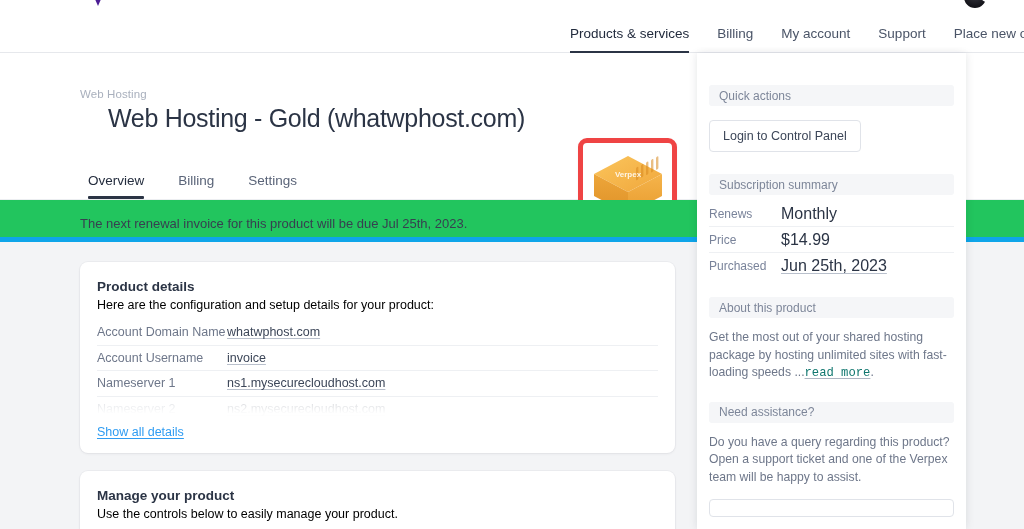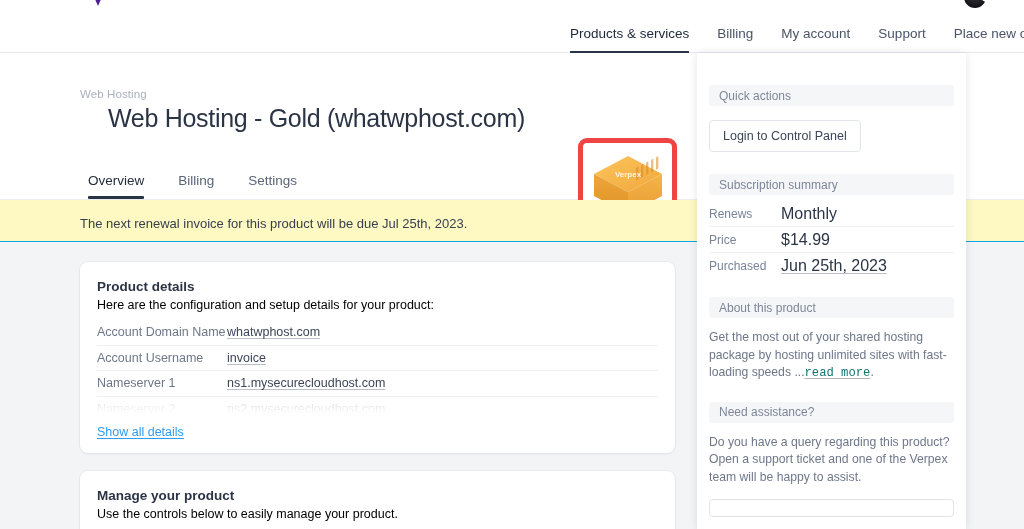--- a/index.html
+++ b/index.html
@@ -98,22 +98,22 @@
     position: absolute; left: 578px; top: 85px;
     width: 99px; height: 96px;
     background: #ffffff; border: 5px solid #ef4444; border-radius: 9px;
     box-shadow: 0 1px 3px rgba(24,32,51,.05);
     display: flex; align-items: center; justify-content: center;
   }
 
   
   .notice {
     position: absolute; left: 0; top: 200px; width: 1024px; height: 42px;
-    background: #fef9c3;
-    border-bottom: 1px solid #0ea5e9;
+    background: #22c55e;
+    border-bottom: 5px solid #0ea5e9;
   }
   .notice-text {
     position: absolute; left: 80px; top: 16px;
     font-size: 13px; color: #374050;
   }
 
   
   .main-col { position: absolute; left: 0; top: 245px; width: 697px; height: 284px; background: #f3f4f6; }
 
   .card {

